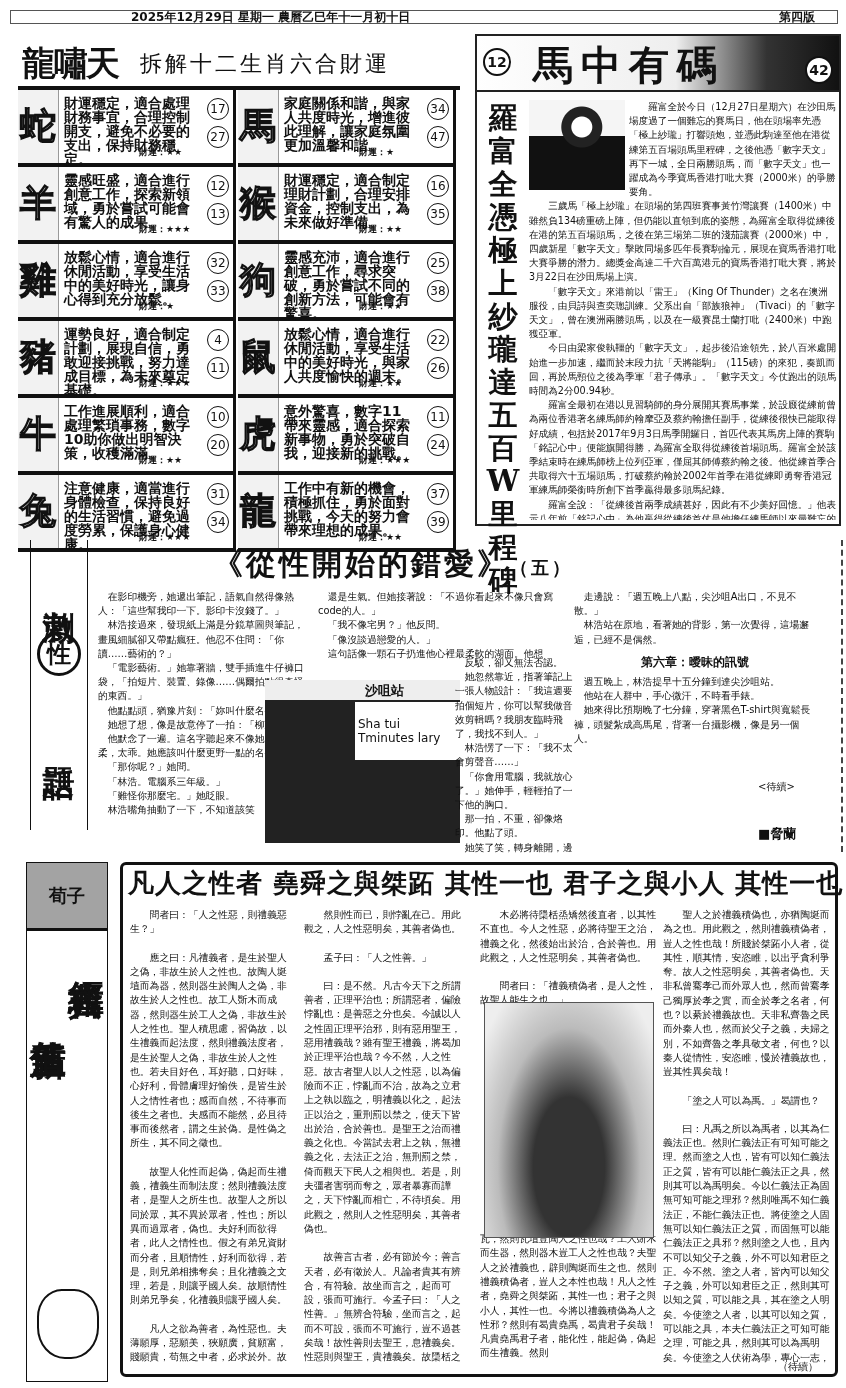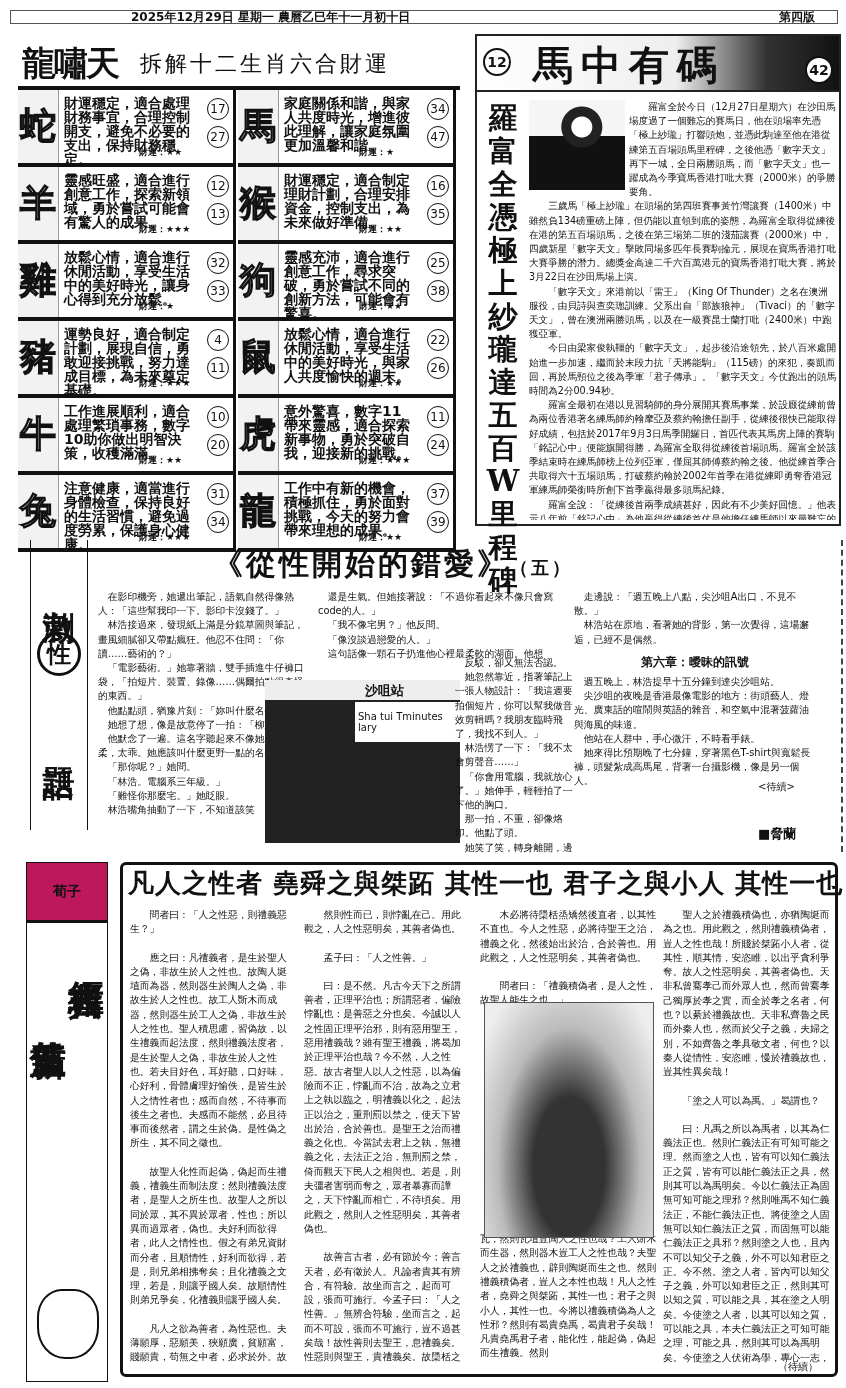--- a/index.html
+++ b/index.html
@@ -35,27 +35,27 @@
 
 .rom{left:18px;top:540px;width:825px;height:312px;border-right:2px dashed #444}
 .rom .side{position:absolute;left:12px;top:0;width:58px;height:290px;border-left:1px solid #111;border-right:1px solid #111}
 .rom .side .c{font-family:"DejaVu Serif",serif;font-weight:900;font-size:32px;text-align:center;line-height:36px}
 .rom .side .ring{width:44px;height:44px;margin:6px auto;border:3px solid #111;border-radius:50%;display:flex;align-items:center;justify-content:center;font-weight:900;font-size:24px}
 .rom .title{position:absolute;left:195px;top:4px;font-family:"DejaVu Serif",serif;font-weight:900;font-size:30px;letter-spacing:3px}
 .rom .title .part{font-size:18px;font-weight:bold}
 .rom .col{position:absolute;top:50px;font-size:9.8px;line-height:14.2px}
 .rom .col p{text-indent:1em}
 .rom .mid{position:absolute;left:247px;top:140px;width:195px;height:163px;background:linear-gradient(180deg,#eee 0 20px,#222 20px)}
-.rom .mid .cap{position:absolute;left:90px;top:22px;background:#fff;padding:9px 3px;font-size:10px}
+.rom .mid .cap{position:absolute;left:90px;top:22px;background:#fff;padding:15px 3px;font-size:12px}
 .rom .mid .sub{position:absolute;left:100px;top:2px;font-size:13px;font-weight:bold}
 .rom .chap{text-align:center;font-weight:bold;font-size:12px;margin:8px 0 6px;text-indent:0!important}
 
 .xz{left:18px;top:862px;width:825px;height:520px}
 .xz .side{position:absolute;left:8px;top:0;width:82px;height:520px;border:1px solid #111}
-.xz .side .head{height:60px;background:#be185d;display:flex;align-items:center;justify-content:center;font-family:"DejaVu Serif",serif;font-weight:bold;font-size:14px;border-bottom:3px solid #111}
+.xz .side .head{height:68px;background:#a3a3a3;display:flex;align-items:center;justify-content:center;font-family:"DejaVu Serif",serif;font-weight:bold;font-size:18px;border-bottom:3px solid #111}
 .xz .side .v1,.xz .side .v2{position:absolute;font-family:"DejaVu Sans",sans-serif;font-weight:bold;font-size:36px;line-height:42px;width:40px;text-align:center}
 .xz .face{position:absolute;left:10px;bottom:22px;width:62px;height:70px;border:2px solid #111;border-radius:40% 40% 45% 45%}
 .xz .frame{position:absolute;left:102px;top:0;width:718px;height:515px;border:3px solid #111;border-radius:6px}
 .xz .htitle{position:absolute;left:110px;top:4px;font-family:"DejaVu Serif",serif;font-weight:bold;font-size:26px;letter-spacing:1px;white-space:nowrap}
 .xz .col{position:absolute;top:46px;width:165px;font-size:9.8px;line-height:14.3px}
 .xz .col p{text-indent:2em;margin-bottom:14px}
 .xz .pic{position:absolute;left:363px;top:110px;width:176px;height:190px;background:radial-gradient(ellipse at 50% 70%,#333 0 30%,#bbb 60%,#eee 90%);border:1px solid #555}
 .cont{position:absolute;font-size:10px}
 </style>
 </head>
@@ -242,21 +242,20 @@
       <p>林浩愣了一下：「我不太會剪聲音……」</p>
       <p>「你會用電腦，我就放心了。」她伸手，輕輕拍了一下他的胸口。</p>
       <p>那一拍，不重，卻像烙印。他點了頭。</p>
       <p>她笑了笑，轉身離開，邊</p>
     </div>
   <div class="col" style="left: 556px; width: 242px; height: 255px; overflow: hidden;" id="rc3">
   <p>走邊說：「週五晚上八點，尖沙咀A出口，不見不散。」</p>
       <p>林浩站在原地，看著她的背影，第一次覺得，這場邂逅，已經不是偶然。</p>
       <p class="chap">第六章：曖昧的訊號</p>
       <p>週五晚上，林浩提早十五分鐘到達尖沙咀站。</p>
-      <p>尖沙咀的夜晚是香港最像電影的地方：街頭藝人、燈光、廣東話的喧鬧與英語的雜音，和空氣中混著菠蘿油與海風的味道。</p>
       <p>他站在人群中，手心微汗，不時看手錶。</p>
       <p>她來得比預期晚了七分鐘，穿著黑色T-shirt與寬鬆長褲，頭髮紮成高馬尾，背著一台攝影機，像是另一個人。</p>
     </div>
   <div class="cont" style="left:740px;top:240px">&lt;待續&gt;</div>
   <div class="cont" style="left:740px;top:285px;font-weight:bold;font-size:13px">■脅蘭</div>
 </div>
 
 <div class="abs xz">
   <div class="side">
     <div class="head">荀子</div>

